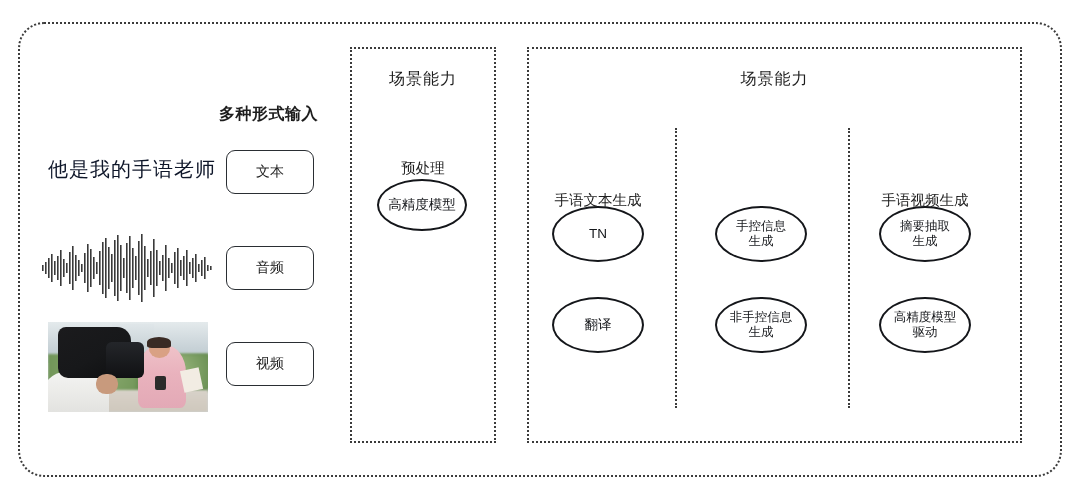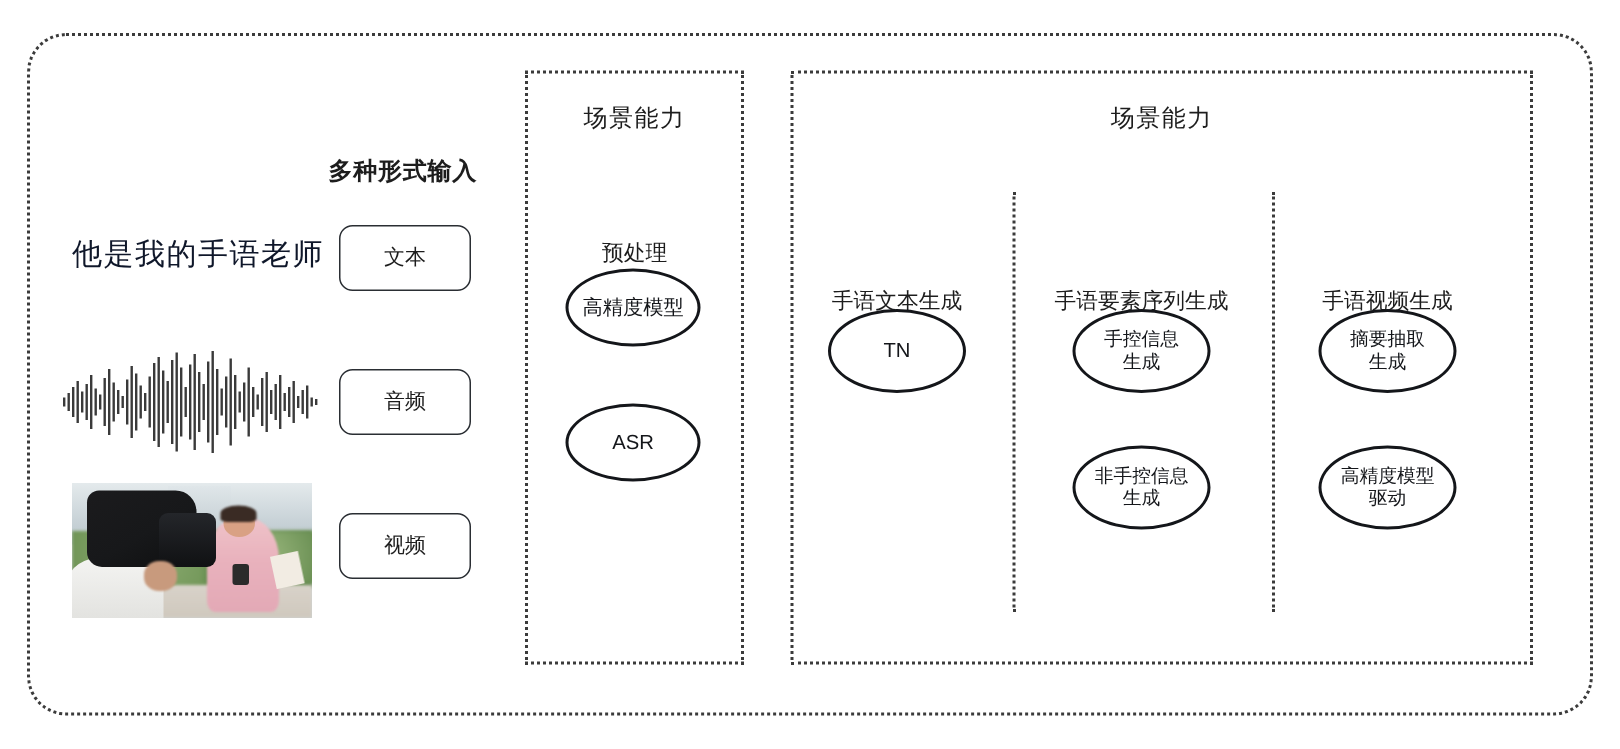--- a/index.html
+++ b/index.html
@@ -219,33 +219,32 @@
   <div class="modal-btn btn-text">文本</div>
   <div class="modal-btn btn-audio">音频</div>
   <div class="modal-btn btn-video">视频</div>
 
   <div class="panel panel-scene">
     <div class="panel-title scene-title">场景能力</div>
     <div class="col-label" style="left:50%;top:78px;">预处理</div>
   </div>
 
   <div class="oval" style="left:422px;top:179px;width:90px;height:52px;">高精度模型</div>
-  <div class="oval" style="left:422px;top:269px;width:90px;height:52px;">ASR</div>
 
   <div class="panel panel-core">
     <div class="panel-title core-title">场景能力</div>
   </div>
 
   <div class="v-divider d1"></div>
   <div class="v-divider d2"></div>
 
   <div class="col-label" style="left:598px;top:159px;">手语文本生成</div>
   <div class="oval" style="left:598px;top:206px;width:92px;height:56px;">TN</div>
-
-  <div class="col-label" style="left:761px;top:159px;">手语要素序列生成</div>
+  <div class="oval" style="left:598px;top:297px;width:92px;height:56px;">翻译</div>
+
   <div class="oval small-text" style="left:761px;top:206px;width:92px;height:56px;white-space:pre-line;">手控信息
 生成</div>
   <div class="oval small-text" style="left:761px;top:297px;width:92px;height:56px;white-space:pre-line;">非手控信息
 生成</div>
 
   <div class="col-label" style="left:925px;top:159px;">手语视频生成</div>
   <div class="oval small-text" style="left:925px;top:206px;width:92px;height:56px;white-space:pre-line;">摘要抽取
 生成</div>
   <div class="oval small-text" style="left:925px;top:297px;width:92px;height:56px;white-space:pre-line;">高精度模型
 驱动</div>

